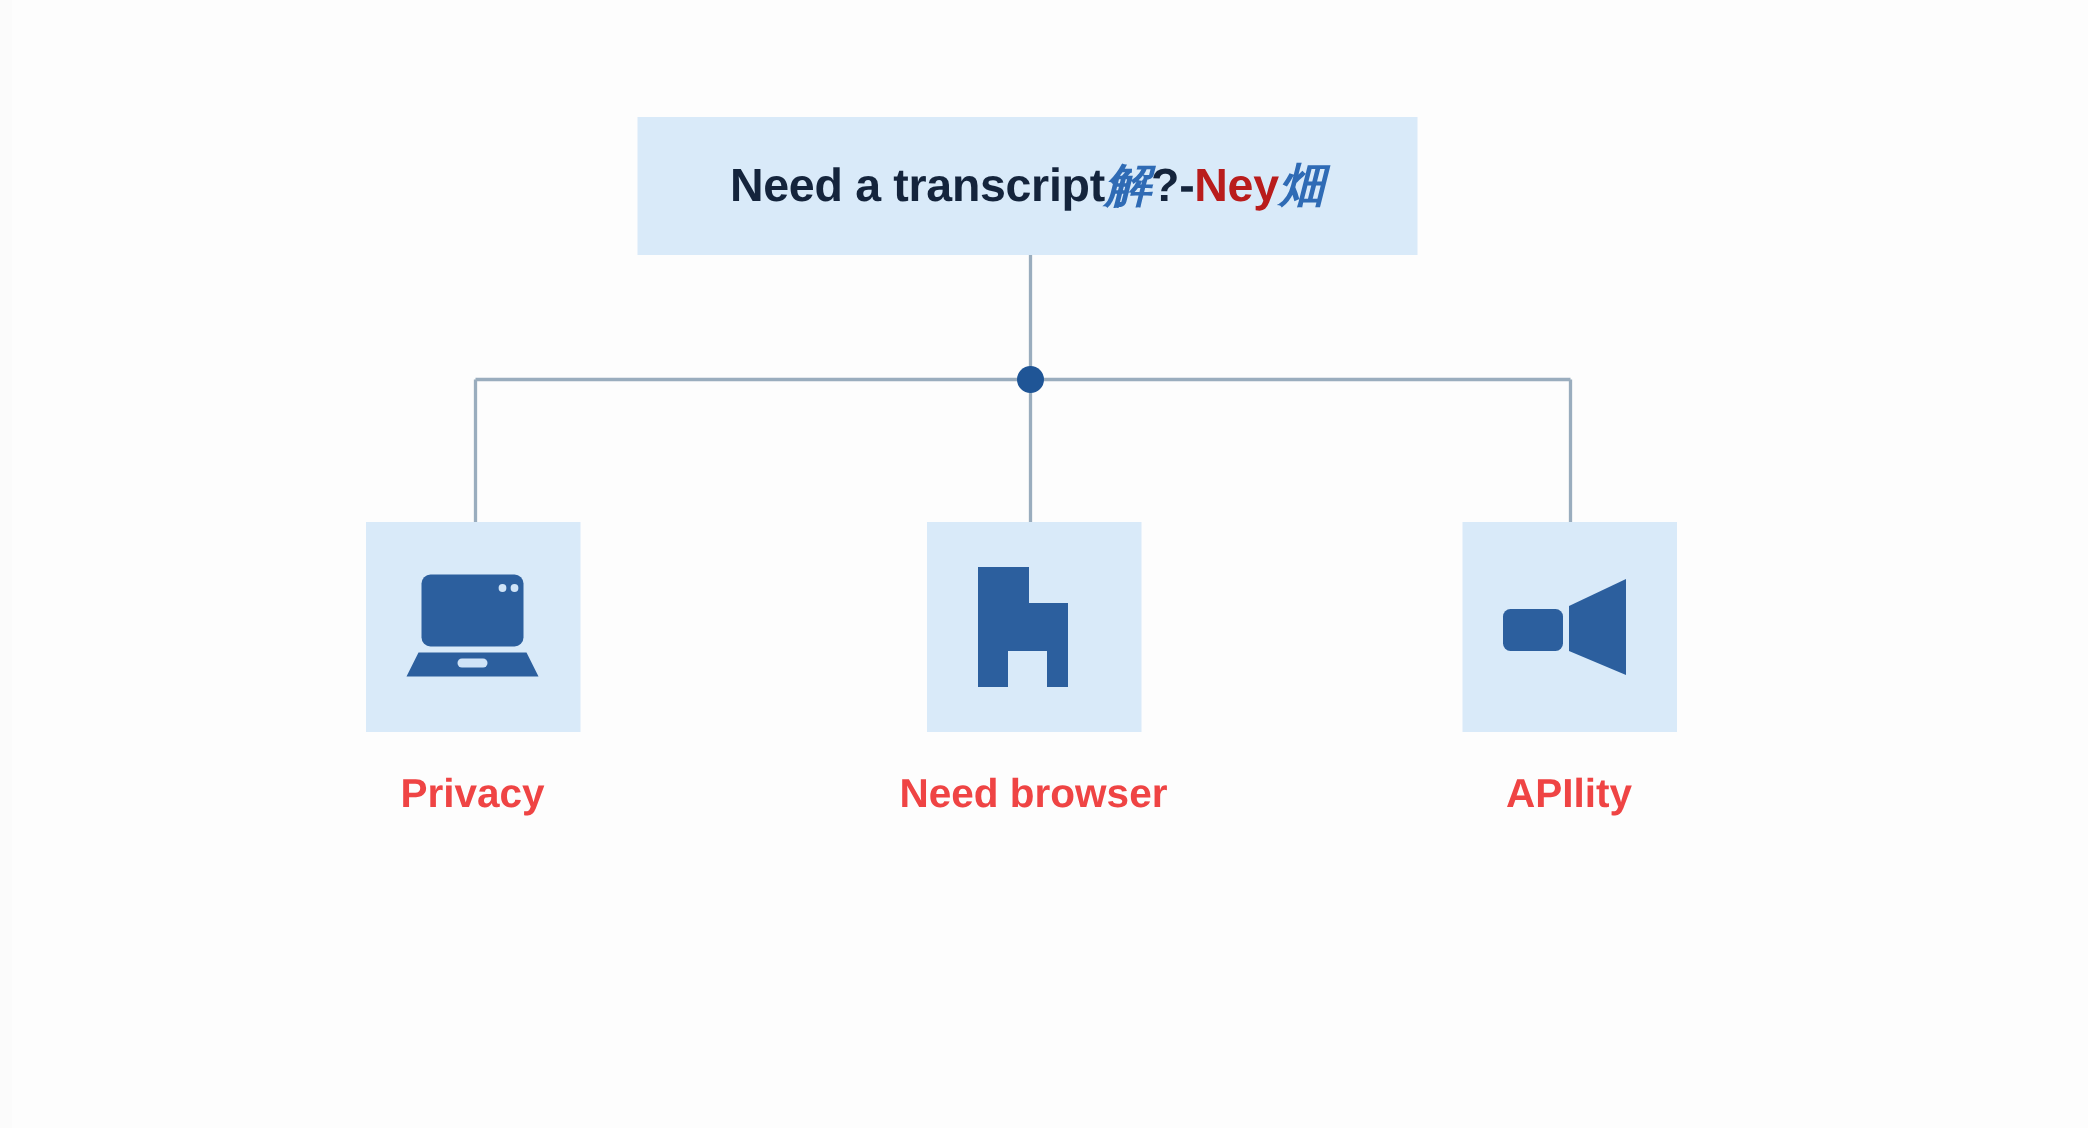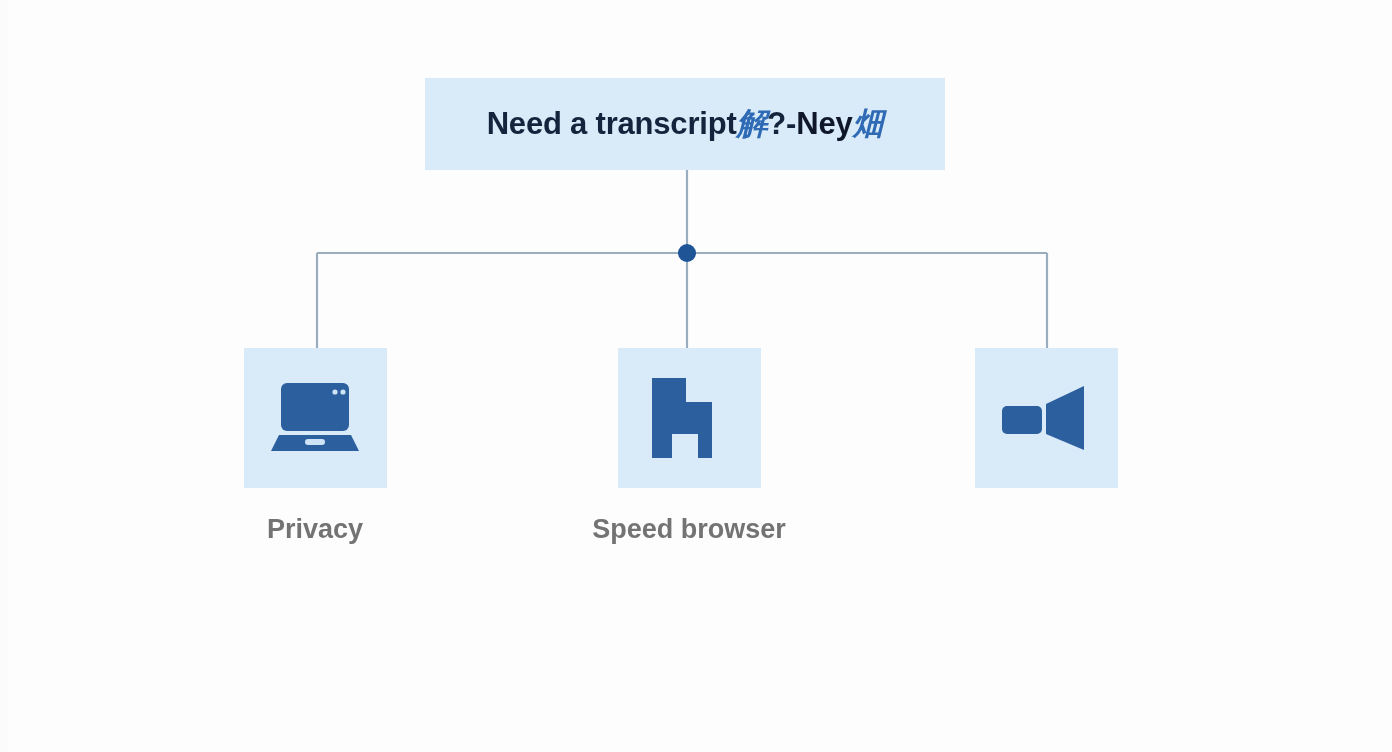--- a/index.html
+++ b/index.html
@@ -46,21 +46,21 @@
     align-items: center;
     justify-content: center;
   }
   #root-title {
     font-size: 31px;
     font-weight: bold;
     letter-spacing: -0.2px;
     white-space: nowrap;
   }
   .t-dark  { color: #14243c; margin-top: 24px; }
-  .t-blue  { color: #0f172a; }
+  .t-blue  { color: #b91c1c; }
   .t-cjk   { color: #2f6bb5; font-style: italic; }
 
   
   .leaf {
     position: absolute;
     width: 210px;
     text-align: center;
   }
   .leaf-tile {
     width: 143px;
@@ -68,21 +68,21 @@
     margin: 0 auto;
     background: #d9eaf9;
     display: flex;
     align-items: center;
     justify-content: center;
   }
   .leaf-label {
     margin-top: 26px;
     font-size: 27px;
     font-weight: bold;
-    color: #737373;
+    color: #ef4444;
     white-space: nowrap;
   }
   #leaf-0 { left: 210px; top: 348px; }
   #leaf-1 { left: 584px; top: 348px; }
   #leaf-2 { left: 941px; top: 348px; }
 </style>
 </head>
 <body>
 
 <div id="canvas">
@@ -124,25 +124,26 @@
     </div>
     <div class="leaf-label">Privacy</div>
   </div>
 
   <div class="leaf" id="leaf-1">
     <div class="leaf-tile">
       <svg width="78" height="84" viewBox="0 0 78 84">
         <path d="M2 2 L36 2 L36 26 L62 26 L62 82 L48 82 L48 58 L22 58 L22 82 L2 82 Z" fill="#2c5f9e"></path>
       </svg>
     </div>
-    <div class="leaf-label">Speed browser</div>
+    <div class="leaf-label">Need browser</div>
   </div>
 
   <div class="leaf" id="leaf-2">
     <div class="leaf-tile">
       <svg width="92" height="68" viewBox="0 0 92 68">
         <rect x="2" y="22" width="40" height="28" rx="5" ry="5" fill="#2c5f9e"></rect>
         <path d="M46 20 L84 2 L84 66 L46 50 Z" fill="#2c5f9e"></path>
       </svg>
     </div>
+    <div class="leaf-label">APIlity</div>
   </div>
 
 </div>
 
 </body></html>

